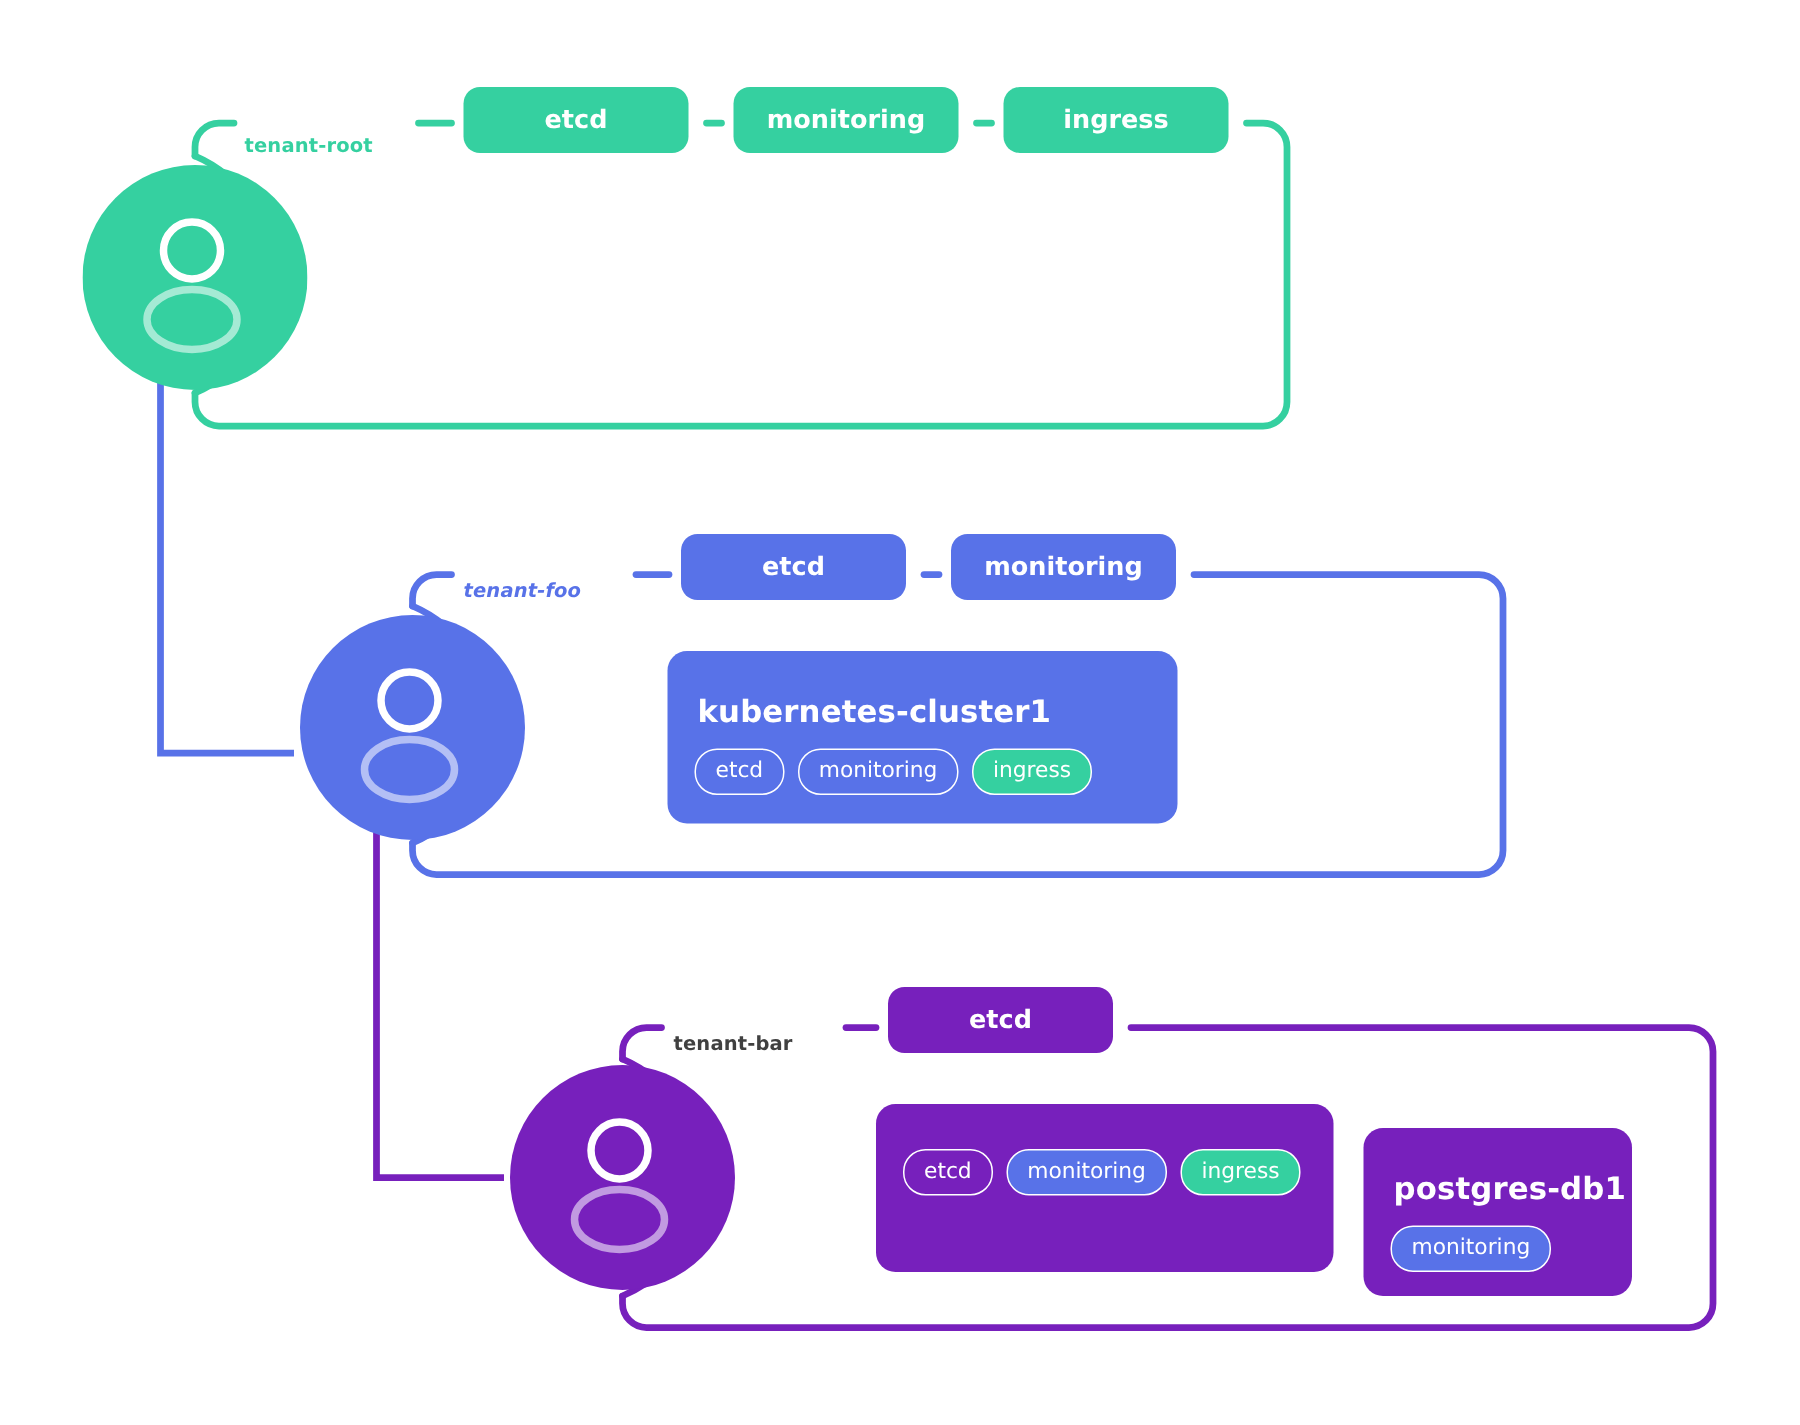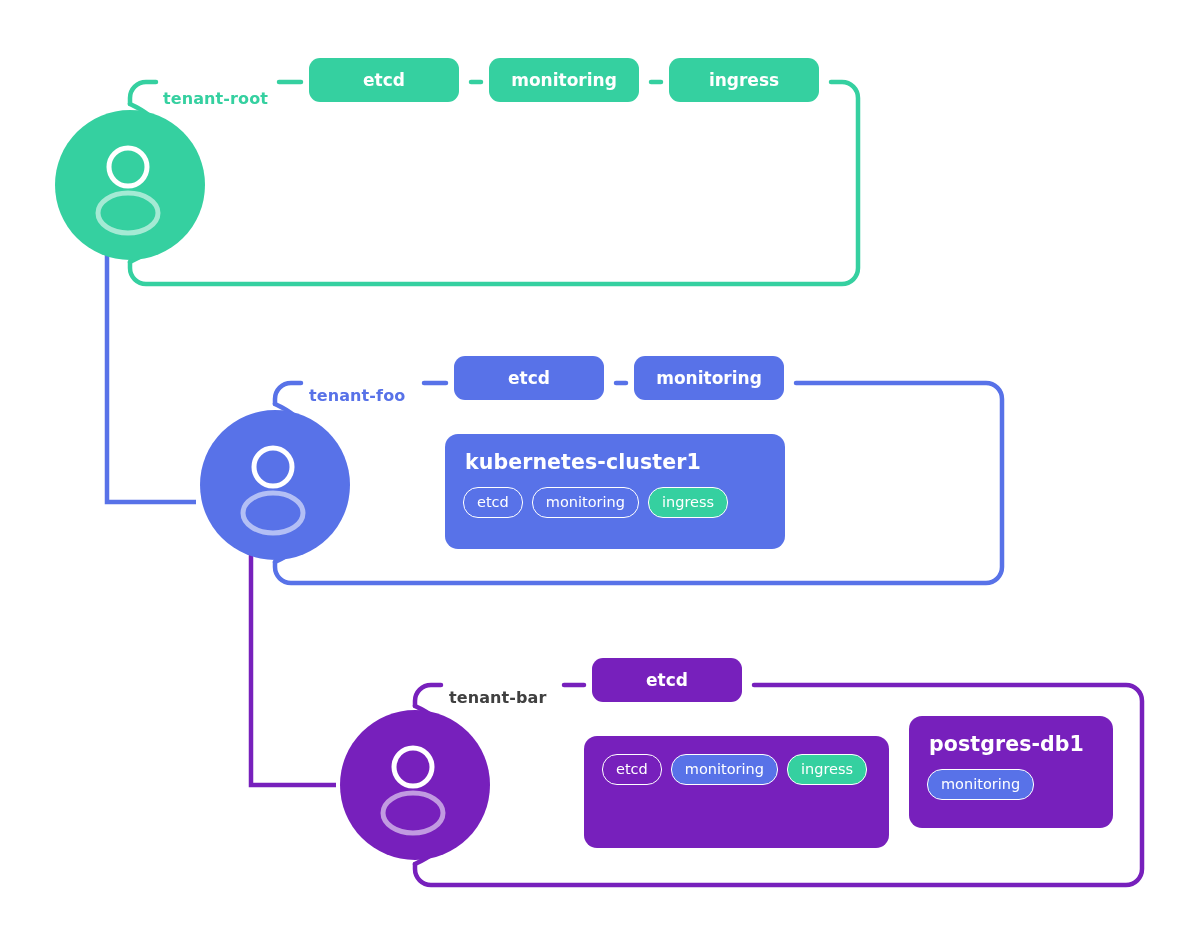--- a/index.html
+++ b/index.html
@@ -6,39 +6,39 @@
   body{
     width:1200px;height:950px;position:relative;overflow:hidden;
     font-family:"DejaVu Sans","Liberation Sans",sans-serif;
     -webkit-font-smoothing:antialiased;
   }
   #stage{position:absolute;inset:0;width:1200px;height:950px;}
   svg.layer{position:absolute;left:0;top:0;width:1200px;height:950px;pointer-events:none;}
 
   
   .tenant-label{
-    position:absolute;font-size:16px;font-weight:700;letter-spacing:.1px;
+    position:absolute;font-size:13px;font-weight:700;letter-spacing:.1px;
     white-space:nowrap;line-height:1;
   }
 
   
   .tab{
     position:absolute;display:flex;align-items:center;justify-content:center;
     height:44px;border-radius:11px;color:#ffffff;font-size:17px;font-weight:600;
     box-shadow:0 0 0 5px #ffffff;
     white-space:nowrap;
   }
 
   
   .avatar{position:absolute;border-radius:50%;}
   .avatar svg{display:block;width:100%;height:100%;}
 
   
   .card{
-    position:absolute;border-radius:13px;padding:18px 18px 16px 18px;
+    position:absolute;border-radius:13px;padding:30px 18px 16px 18px;
     box-sizing:border-box;color:#fff;
   }
   .card-title{
     font-size:20.5px;font-weight:700;line-height:1;margin:0 0 14px 2px;
     white-space:nowrap;letter-spacing:.1px;
   }
   .pill-row{display:flex;gap:9px;align-items:center;}
   .pill{
     display:inline-flex;align-items:center;justify-content:center;
     height:29px;padding:0 13px;border-radius:15px;
@@ -102,21 +102,21 @@
   <div class="tab" style="left:309px;top:58px;width:150px;background:#35d0a0;">
     <span>etcd</span>
   </div>
   <div class="tab" style="left:489px;top:58px;width:150px;background:#35d0a0;">
     <span>monitoring</span>
   </div>
   <div class="tab" style="left:669px;top:58px;width:150px;background:#35d0a0;">
     <span>ingress</span>
   </div>
 
-  <div class="tenant-label" style="left:309px;top:388px;color:#5872e8;">tenant-foo</div>
+  <div class="tenant-label" style="left:309px;top:388px;color:#5872e8;font-style:italic;">tenant-foo</div>
 
   <div class="avatar" style="left:200px;top:410px;width:150px;height:150px;">
     <svg viewBox="0 0 150 150">
       <circle cx="75" cy="75" r="75" fill="#5872e8"></circle>
       <circle cx="73" cy="57" r="19" fill="none" stroke="#ffffff" stroke-width="5"></circle>
       <ellipse cx="73" cy="103" rx="30" ry="20" fill="none" stroke="#ffffff" stroke-width="5" opacity="0.55"></ellipse>
     </svg>
   </div>
 
   <div class="tab" style="left:454px;top:356px;width:150px;background:#5872e8;">
@@ -150,20 +150,20 @@
   </div>
 
   <div class="card" style="left:584px;top:736px;width:305px;height:112px;background:#7720bc;">
     <div class="pill-row">
       <span class="pill">etcd</span>
       <span class="pill filled" style="background:#5872e8;">monitoring</span>
       <span class="pill filled" style="background:#35d0a0;">ingress</span>
     </div>
   </div>
 
-  <div class="card" style="left:909px;top:716px;width:204px;height:112px;background:#7720bc;">
+  <div class="card" style="left:909px;top:752px;width:179px;height:112px;background:#7720bc;">
     <div class="card-title">postgres-db1</div>
     <div class="pill-row">
       <span class="pill filled" style="background:#5872e8;">monitoring</span>
     </div>
   </div>
 
 </div>
 
 </body></html>

